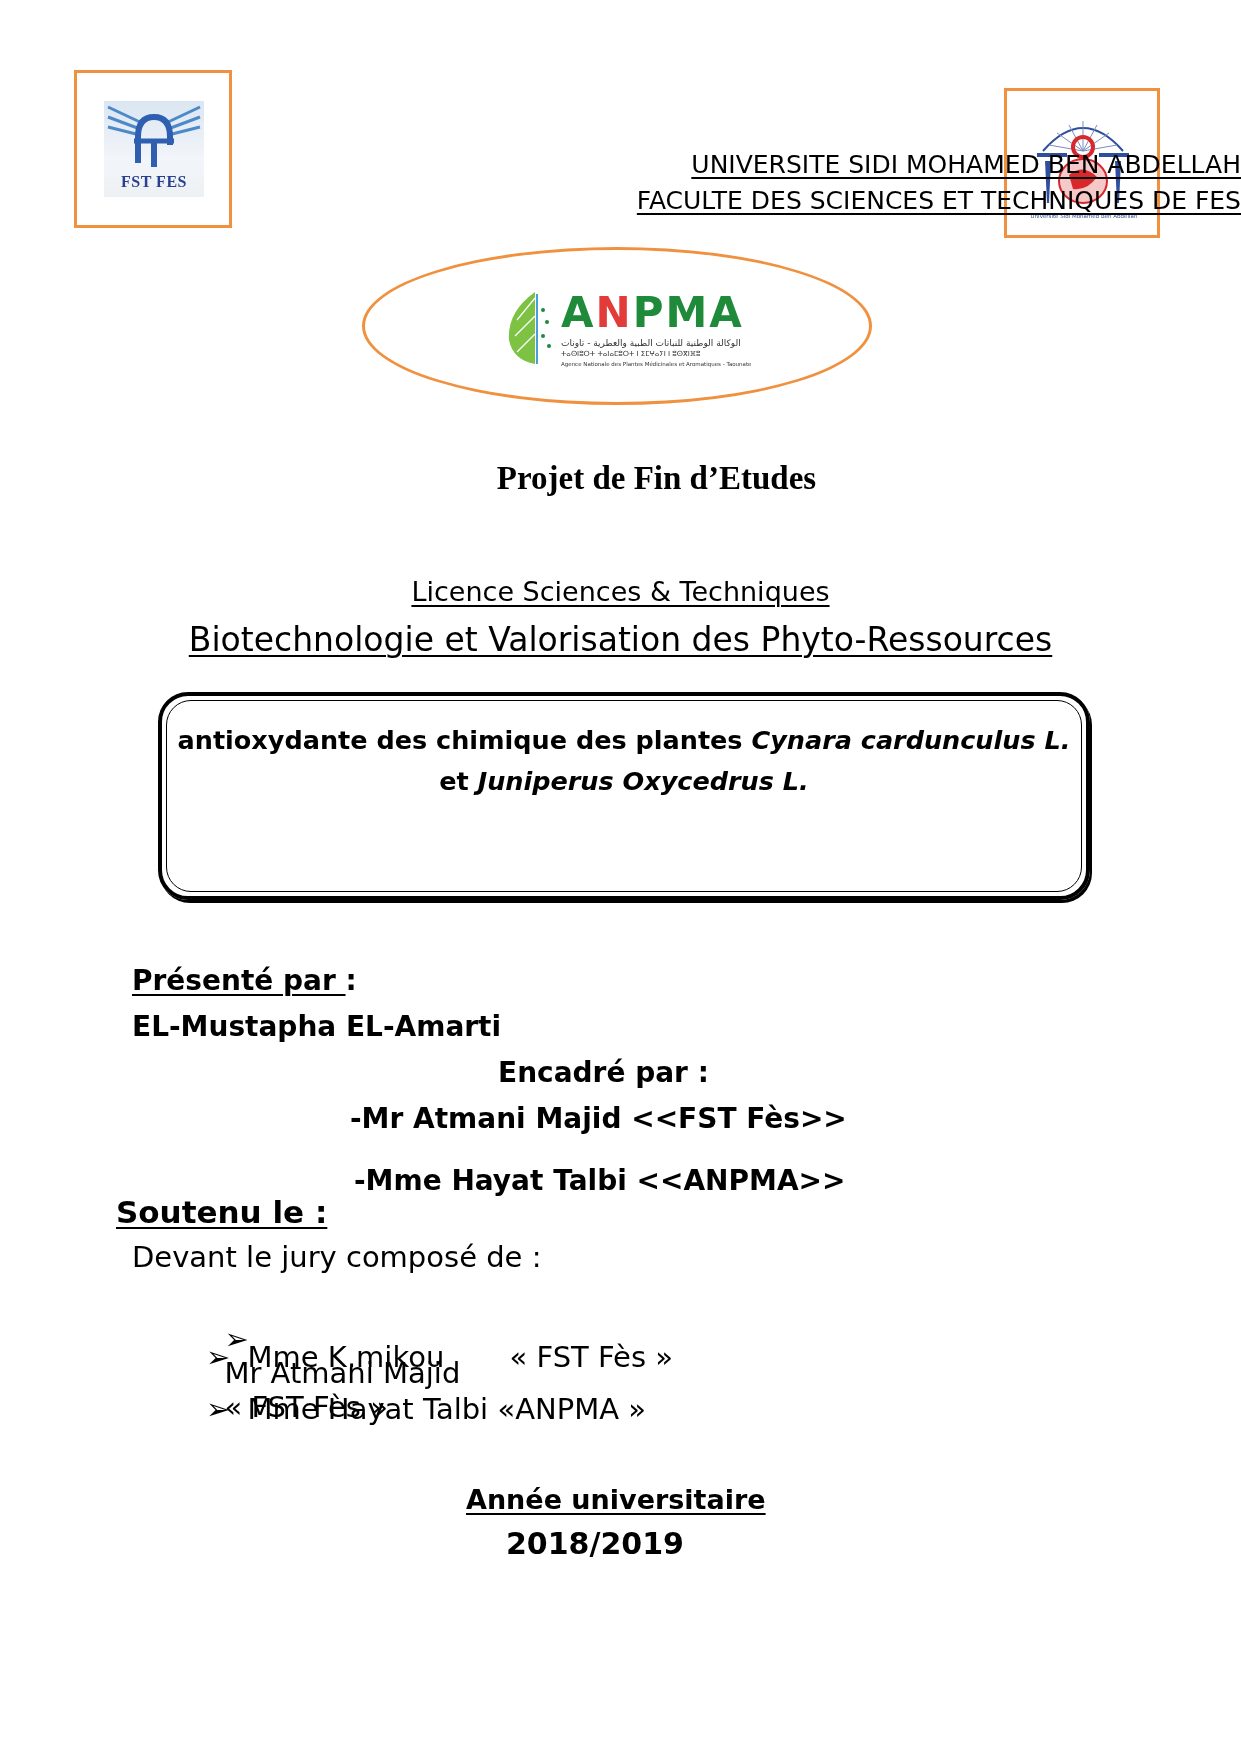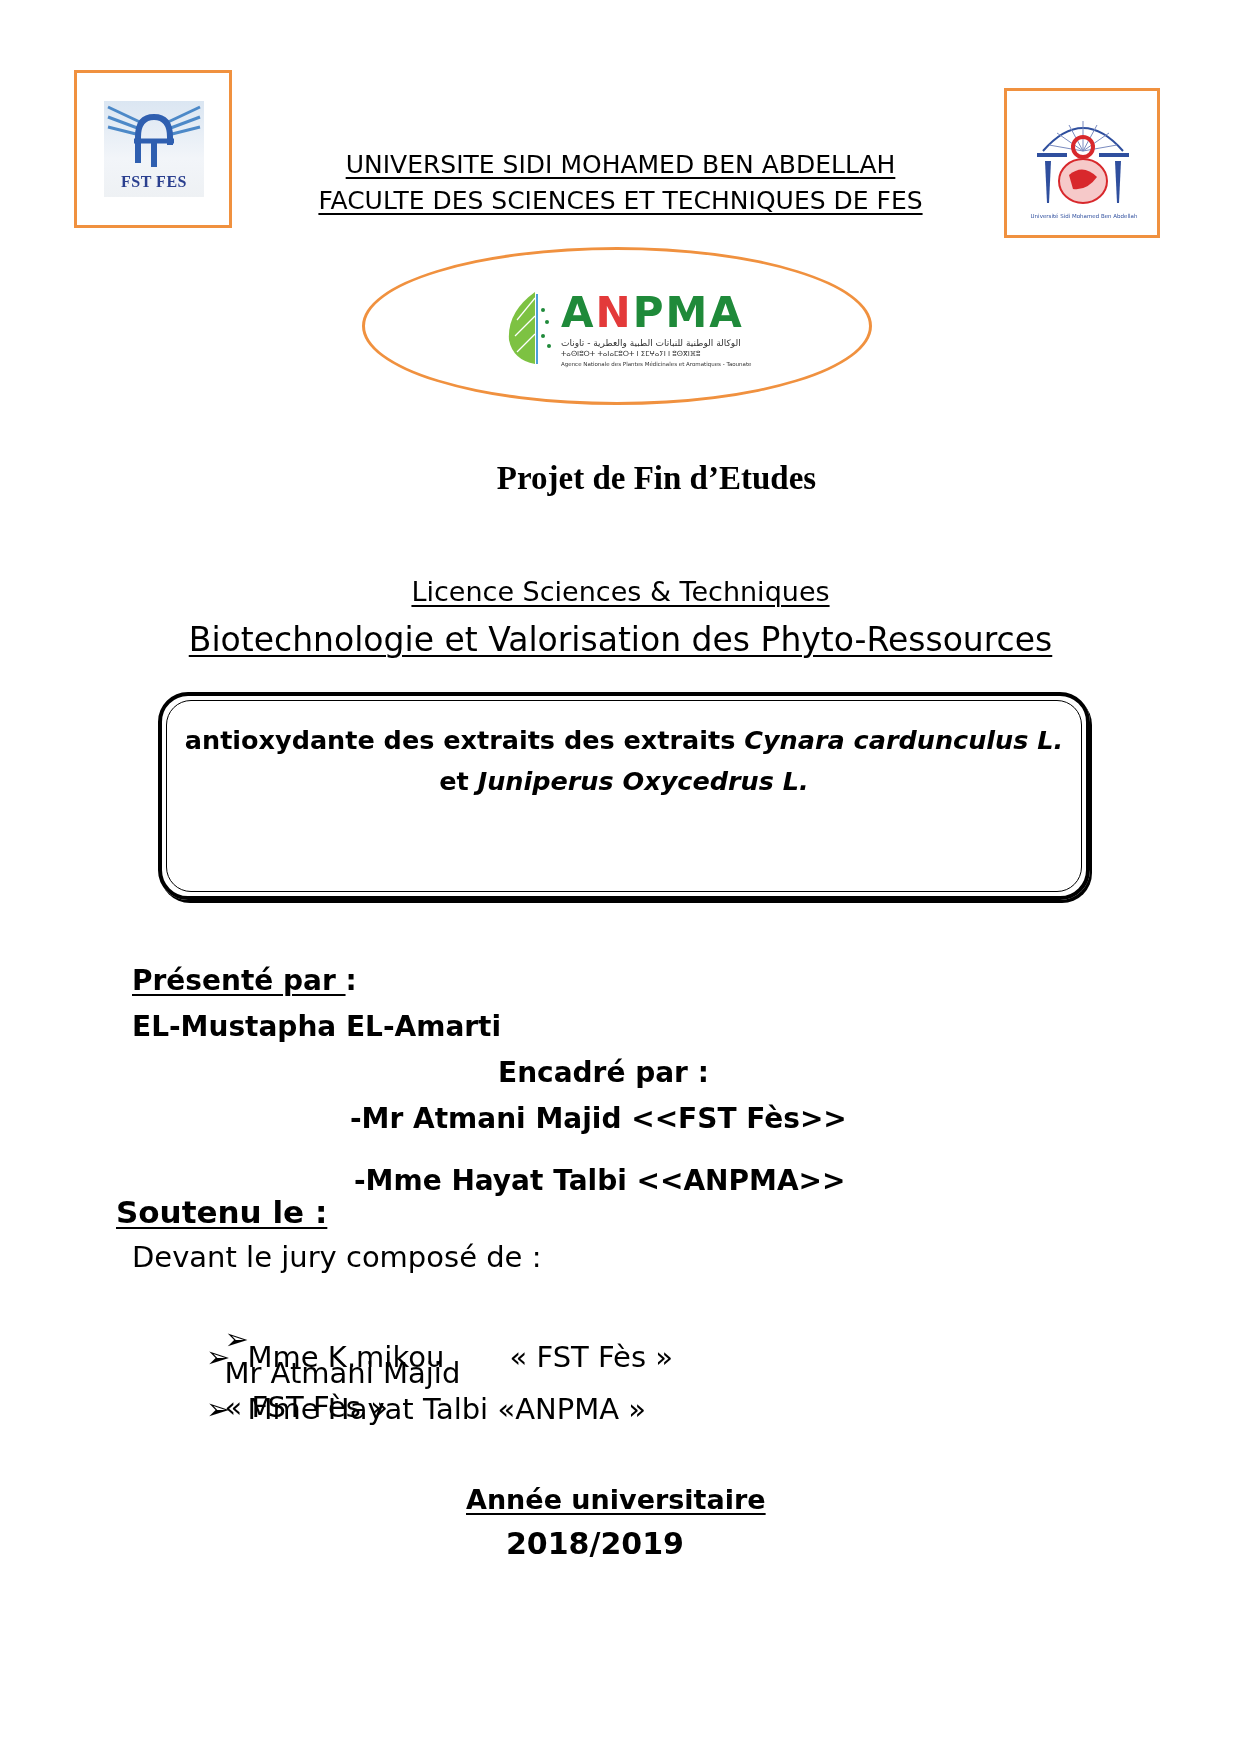--- a/index.html
+++ b/index.html
@@ -18,21 +18,21 @@
     .fst-text { position: absolute; left: 0; right: 0; bottom: 6px; text-align: center;
       font-family: "Liberation Serif", serif; font-weight: bold; font-size: 16px; color: #2a3f8f; letter-spacing: 0.5px; }
 
     #anpma-oval { left: 362px; top: 247px; width: 510px; height: 158px; border: 3px solid #f0913f;
       border-radius: 50%; box-sizing: border-box; background: #fff; }
     .anpma-word { position: absolute; left: 196px; top: 42px; font-family: "DejaVu Sans", sans-serif;
       font-size: 42px; font-weight: bold; letter-spacing: 2px; color: #1f8a3a; line-height: 1; }
     .anpma-word .n { color: #e33a3a; }
     .anpma-sub { position: absolute; left: 196px; font-family: "DejaVu Sans", sans-serif; color: #333; white-space: nowrap; }
 
-    .header-line { position: absolute; left: 0; width: 1241px; text-align: center; font-size: 25px; }
+    .header-line { position: absolute; left: 0; width: 1241px; text-align: right; font-size: 25px; }
     .title-frame { position: absolute; left: 158px; top: 692px; width: 932px; height: 208px;
       border: 4px solid #000; border-radius: 30px; box-sizing: border-box; box-shadow: 2px 3px 0 #000; }
     .title-frame-inner { position: absolute; left: 4px; top: 4px; right: 4px; bottom: 4px;
       border: 1.5px solid #000; border-radius: 25px; }
     .title-text { position: absolute; left: 0; right: 0; top: 24px; text-align: center;
       font-weight: bold; font-size: 25.5px; line-height: 41px; }
     .title-text i { font-style: italic; }
   </style>
 </head>
 <body>
@@ -105,21 +105,21 @@
 </div>
 
 <div class="abs serif" style="left:0;width:1241px;top:460px;text-align:center;font-size:33px;font-weight:bold;">Projet de Fin d’Etudes</div>
 
 <div class="abs sans u" style="left:0;width:1241px;top:576px;text-align:center;font-size:27px;">Licence Sciences &amp; Techniques</div>
 <div class="abs sans u" style="left:0;width:1241px;top:620px;text-align:center;font-size:33px;">Biotechnologie et Valorisation des Phyto-Ressources</div>
 
 <div class="title-frame">
   <div class="title-frame-inner"></div>
   <div class="title-text sans">
-    <div><span>antioxydante des extraits des extraits </span><i>Cynara cardunculus L.</i></div>
+    <div><span>antioxydante des chimique des plantes </span><i>Cynara cardunculus L.</i></div>
     <div><span>et </span><i>Juniperus Oxycedrus L.</i></div>
   </div>
 </div>
 
 <div class="abs sans" style="left:132px;top:964px;font-size:28px;font-weight:bold;">
   <span class="u">Présenté par </span><span>:</span>
 </div>
 <div class="abs sans" style="left:132px;top:1010px;font-size:28px;font-weight:bold;">EL-Mustapha EL-Amarti</div>
 
 <div class="abs sans" style="left:498px;top:1056px;font-size:28px;font-weight:bold;">Encadré par :</div>

